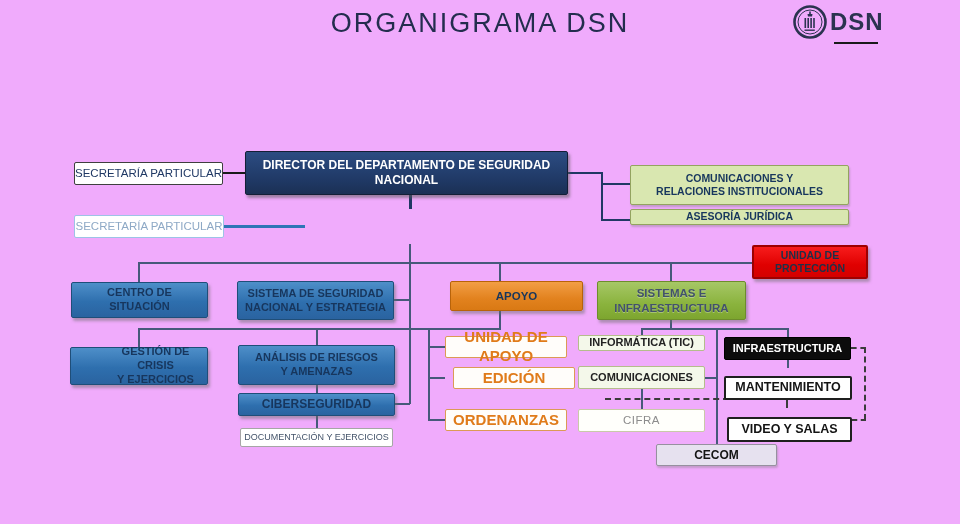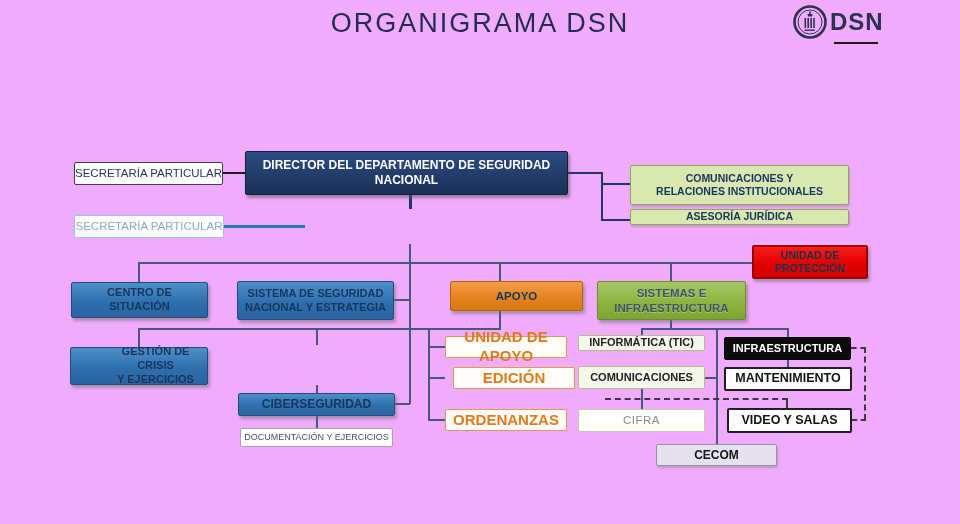--- a/index.html
+++ b/index.html
@@ -45,21 +45,21 @@
   .skin-lightgreen{background:#d9e7b0;border:1px solid #93a360;color:#17365d;
     box-shadow:1px 2px 2px rgba(130,130,130,.4);font-size:10.5px;}
   .skin-red{background:linear-gradient(180deg,#f71c1c 0%,#e00000 60%,#d40000 100%);
     border:2px solid #9e0000;color:#203048;box-shadow:2px 3px 3px rgba(110,110,110,.5);font-size:10.5px;}
   .skin-white-thin{background:#ffffff;border:1.5px solid #3f3f3f;color:#1f3864;font-weight:normal;font-size:11.5px;}
   .skin-white-blue{background:#ffffff;border:1.5px solid #9dc3e6;color:#8ea9c6;font-weight:normal;font-size:11.5px;}
   .skin-outline-orange{background:#fffdfa;border:1.5px solid #dc9a55;color:#e07b1a;font-size:15px;}
   .skin-pale-green{background:#f4f8ea;border:1px solid #b4bc8c;color:#222222;font-size:11px;}
   .skin-cifra{background:#fffffb;border:1px solid #c9c9a8;color:#8c8c8c;font-weight:normal;font-size:11.5px;letter-spacing:.5px;}
   .skin-black{background:#0c0c0c;border:1px solid #000;color:#ffffff;font-size:11px;}
-  .skin-white-black{background:#ffffff;border:2px solid #1f1f1f;color:#141414;font-size:12.5px;}
+  .skin-white-black{background:#ffffff;border:2px solid #1f1f1f;color:#141414;font-size:12.5px;margin-top:9px;}
   .skin-cecom{background:#e6e1ef;border:1.5px solid #96909f;color:#141414;box-shadow:1px 2px 2px rgba(130,130,130,.4);font-size:12px;text-align:center;}
   .skin-doc{background:#ffffff;border:1px solid #a6a6a6;color:#44546a;font-weight:normal;font-size:9px;}
 </style>
 </head>
 <body>
 
 <div id="slide">
 
   <div id="title">ORGANIGRAMA DSN</div>
 
@@ -154,20 +154,24 @@
   <div class="box skin-green" style="left:597px;top:281px;width:149px;height:39px;text-align:right;">
     <span>SISTEMAS E</span>
     <span>INFRAESTRUCTURA</span>
   </div>
 
   <div class="box skin-blue" style="left:70px;top:347px;width:138px;height:38px;padding-left:33px;">
     <span>GESTIÓN DE CRISIS</span>
     <span>Y EJERCICIOS</span>
   </div>
 
+  <div class="box skin-blue" style="left:238px;top:345px;width:157px;height:40px;">
+    <span>ANÁLISIS DE RIESGOS</span>
+    <span>Y AMENAZAS</span>
+  </div>
 
   <div class="box skin-blue" style="left:238px;top:393px;width:157px;height:23px;font-size:12px;">CIBERSEGURIDAD</div>
 
   <div class="box skin-doc" style="left:240px;top:428px;width:153px;height:19px;">DOCUMENTACIÓN Y EJERCICIOS</div>
 
   <div class="box skin-outline-orange" style="left:445px;top:336px;width:122px;height:22px;">UNIDAD DE APOYO</div>
 
   <div class="box skin-outline-orange" style="left:445px;top:367px;width:122px;height:22px;margin-left:8px;">EDICIÓN</div>
 
   <div class="box skin-outline-orange" style="left:445px;top:409px;width:122px;height:22px;">ORDENANZAS</div>

